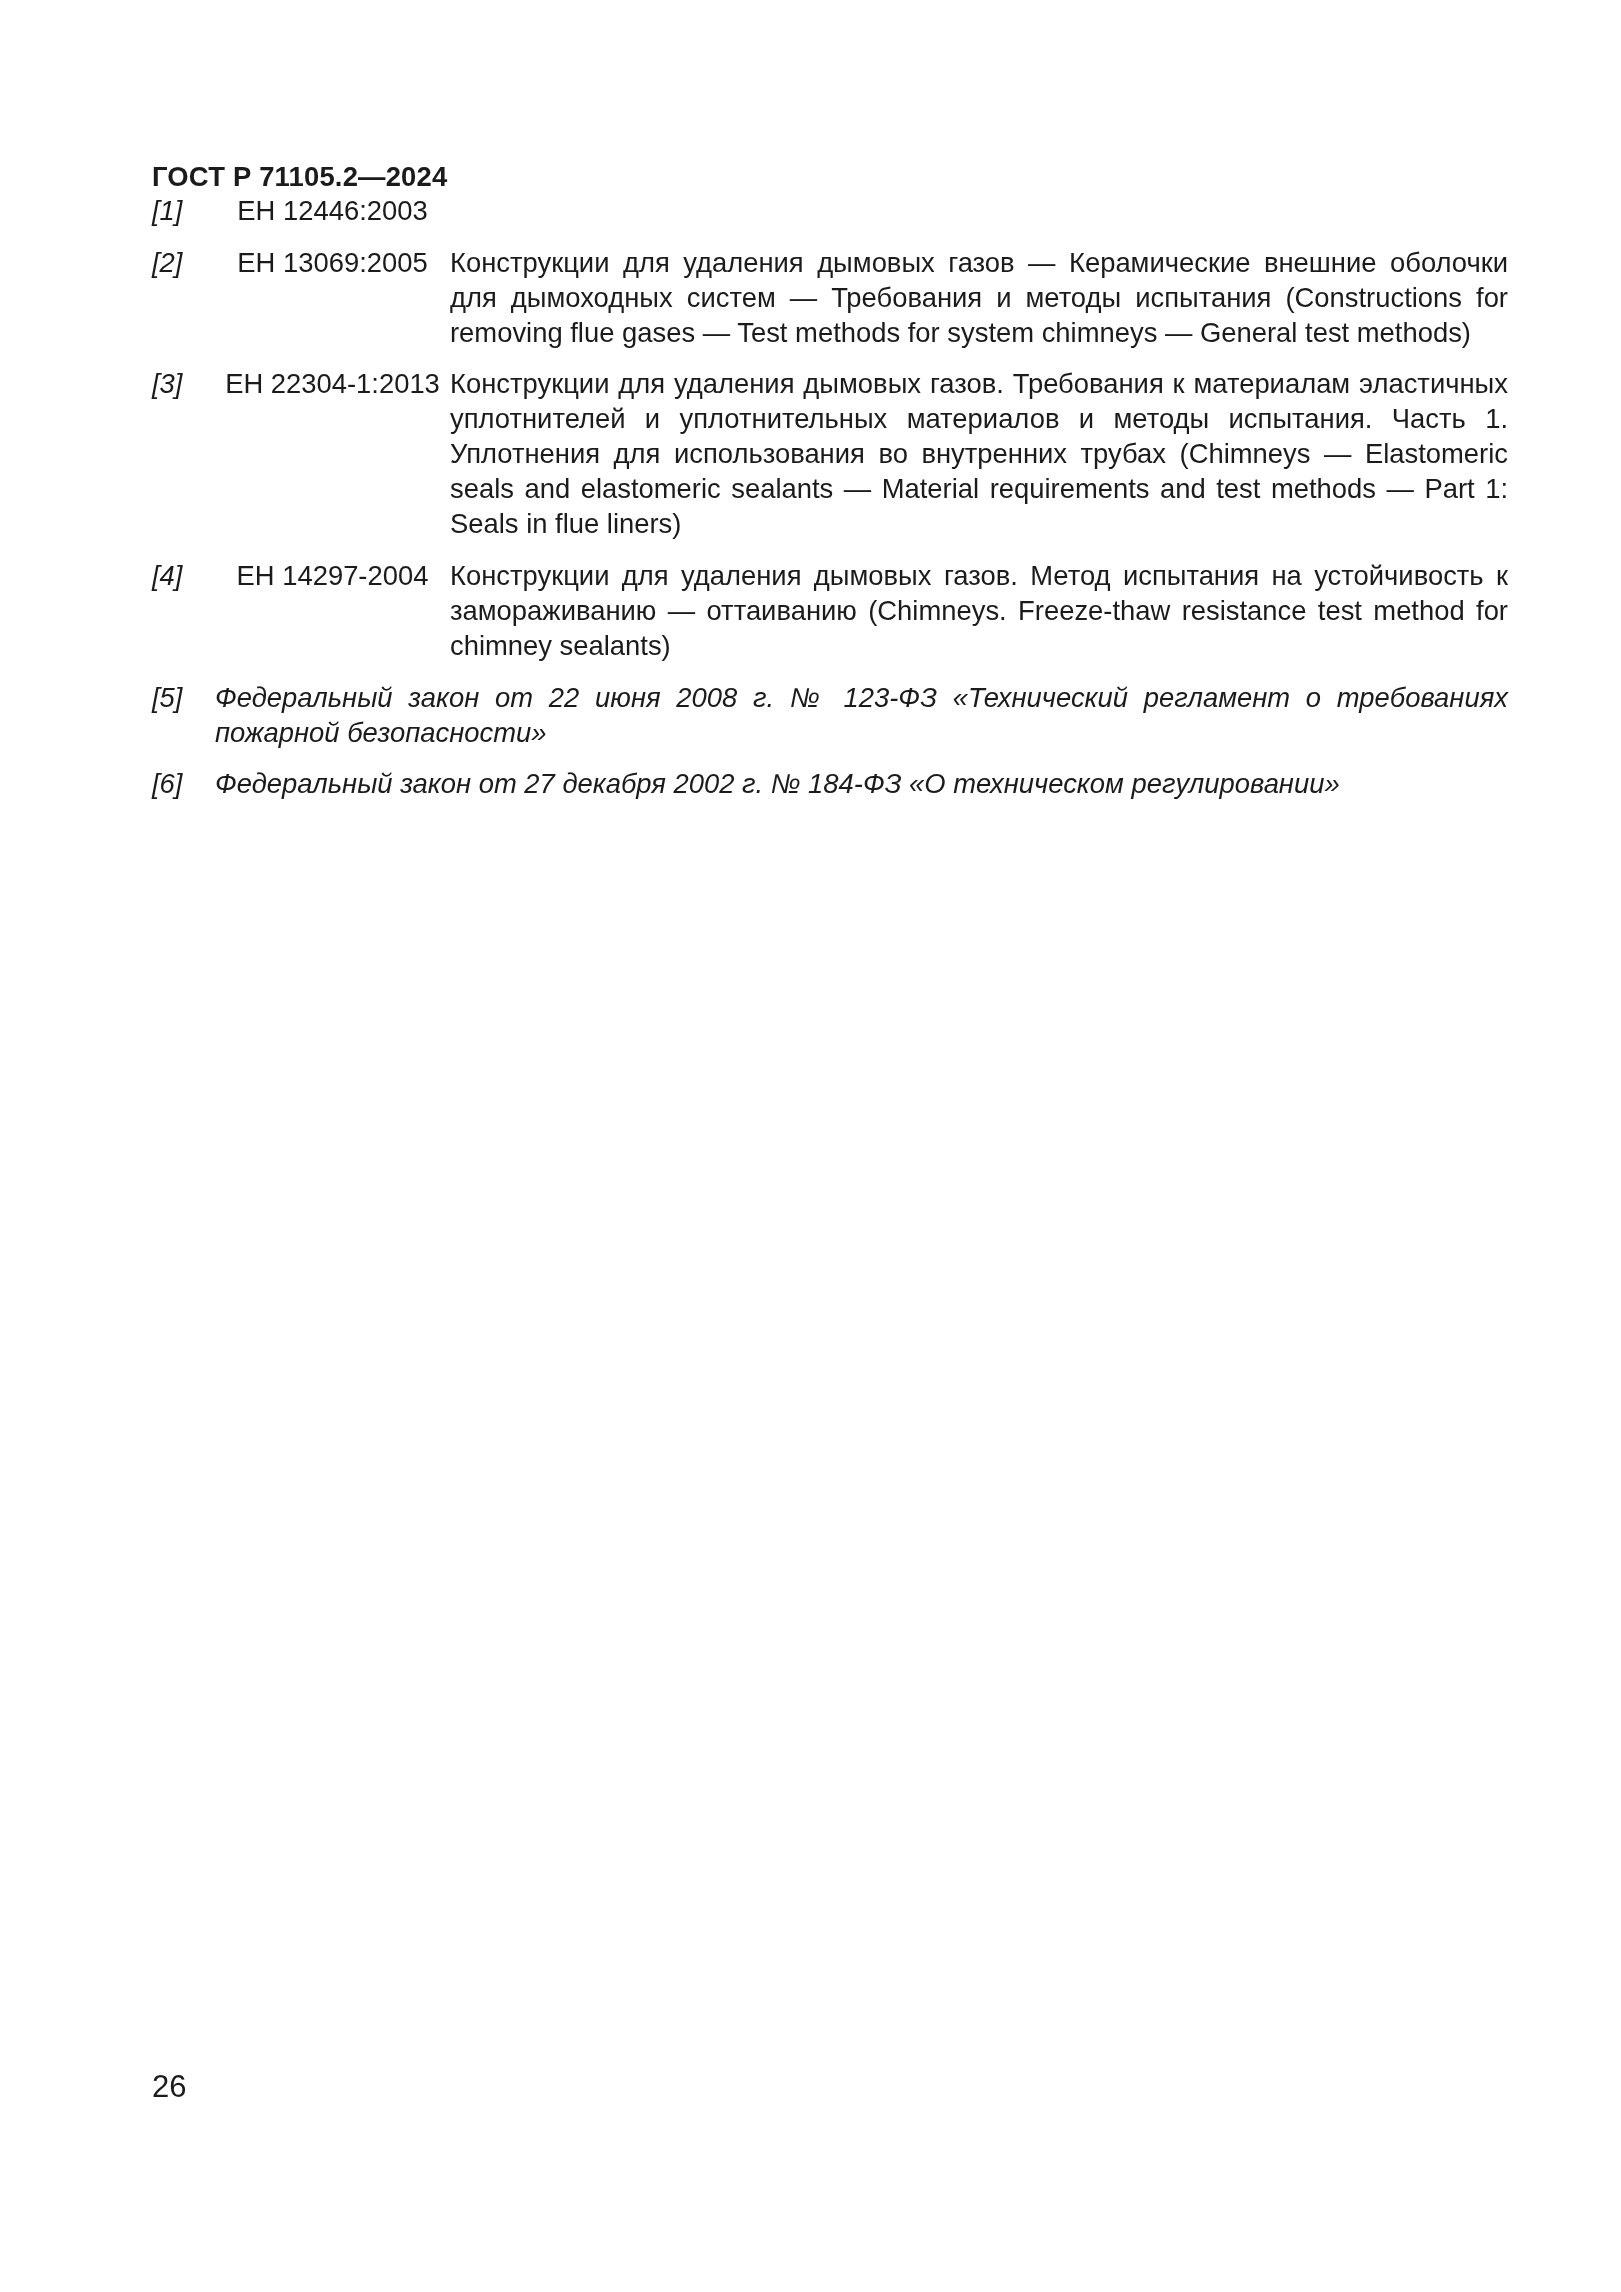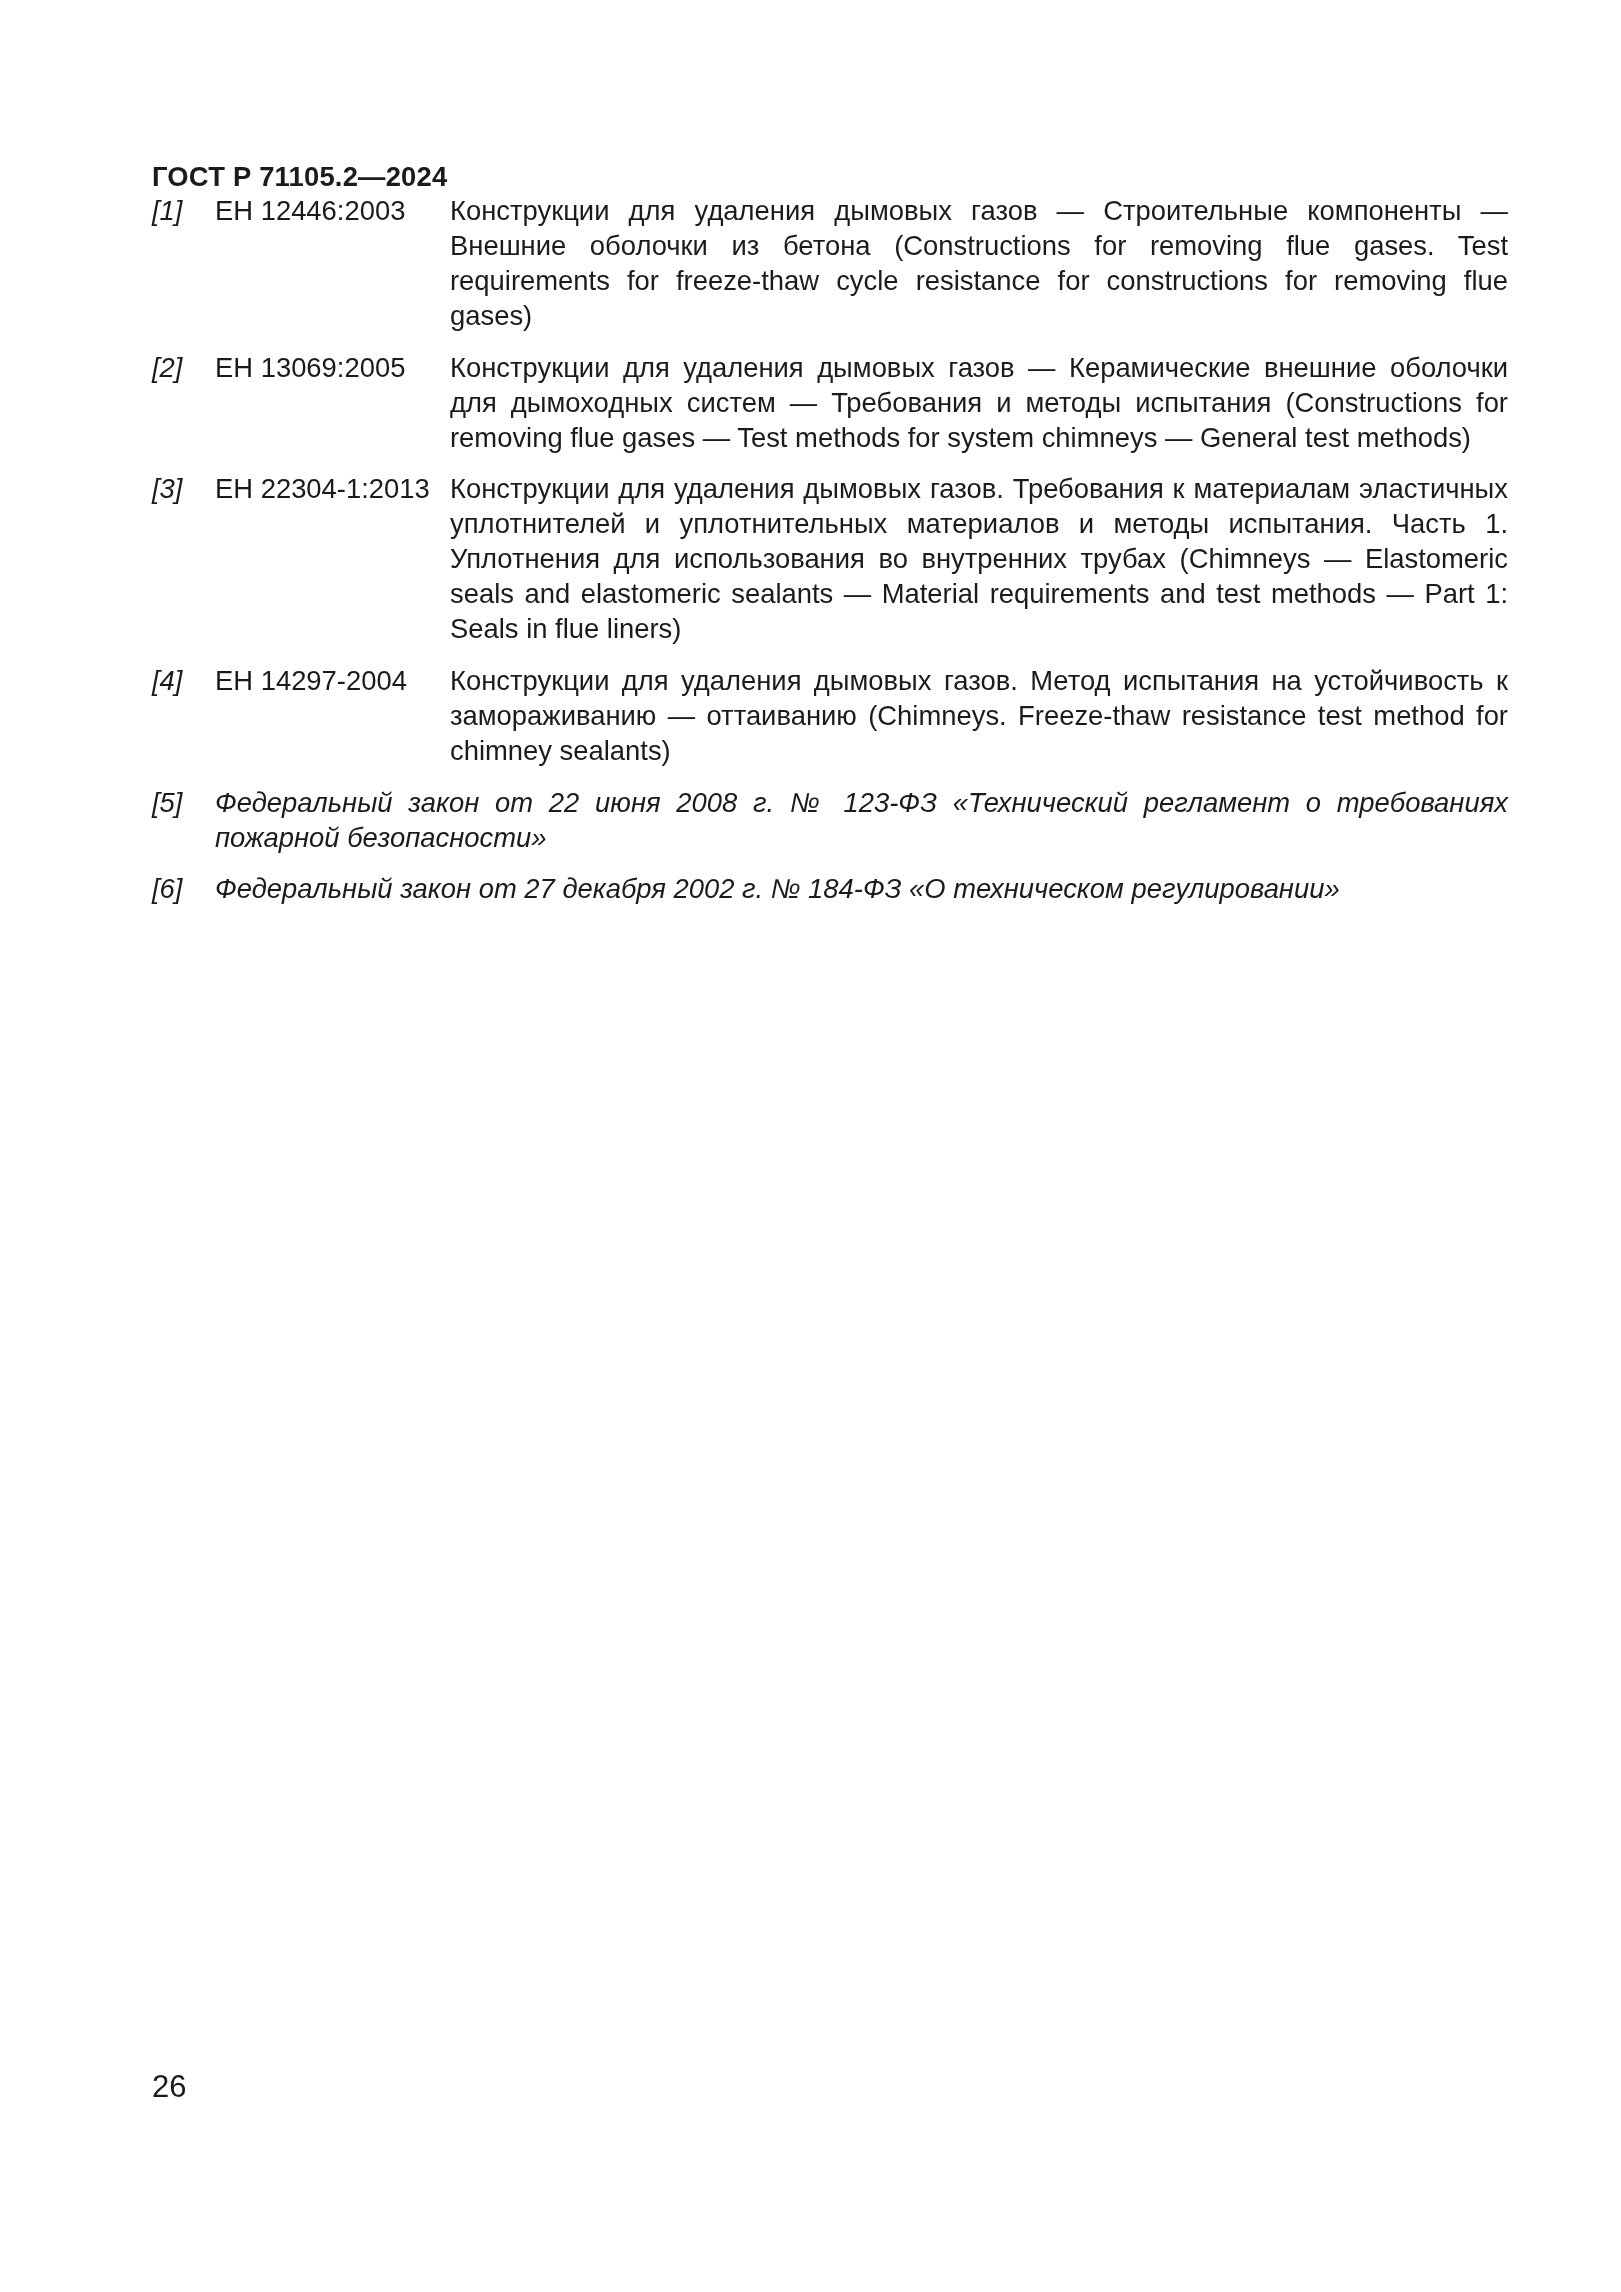--- a/index.html
+++ b/index.html
@@ -34,21 +34,21 @@
   .bib-list { width: 100%; }
   .entry {
     display: grid;
     grid-template-columns: 63px 235px 1fr;
     align-items: start;
     margin-bottom: 16.7px;
     font-size: 27.4px;
     line-height: 35px;
   }
   .entry .ref { font-style: italic; }
-  .entry .code { white-space: nowrap; }
+  .entry .code { white-space: nowrap; text-align: center; }
   .entry .text { text-align: justify; }
   .entry.italic .text { font-style: italic; }
   .entry.no-code .text { grid-column: 2 / 4; }
   .page-number {
     position: absolute;
     left: 152px;
     top: 2070px;
     font-size: 31px;
     line-height: 33px;
   }
@@ -57,21 +57,20 @@
 <body>
 
 <div class="page">
   <div class="doc-header">ГОСТ Р 71105.2—2024</div>
 
 
   <div class="bib-list">
   <div class="entry">
     <span class="ref">[1]</span>
     <span class="code">ЕН 12446:2003</span>
-    <span class="text">Конструкции для удаления дымовых газов — Строительные компоненты — Внешние оболочки из бетона (Constructions for removing flue gases. Test requirements for freeze-thaw cycle resistance for constructions for removing flue gases)</span>
   </div>
 
   <div class="entry">
     <span class="ref">[2]</span>
     <span class="code">ЕН 13069:2005</span>
     <span class="text">Конструкции для удаления дымовых газов — Керамические внешние оболочки для дымоходных систем — Требования и методы испытания (Constructions for removing flue gases — Test methods for system chimneys — General test methods)</span>
   </div>
 
   <div class="entry">
     <span class="ref">[3]</span>

